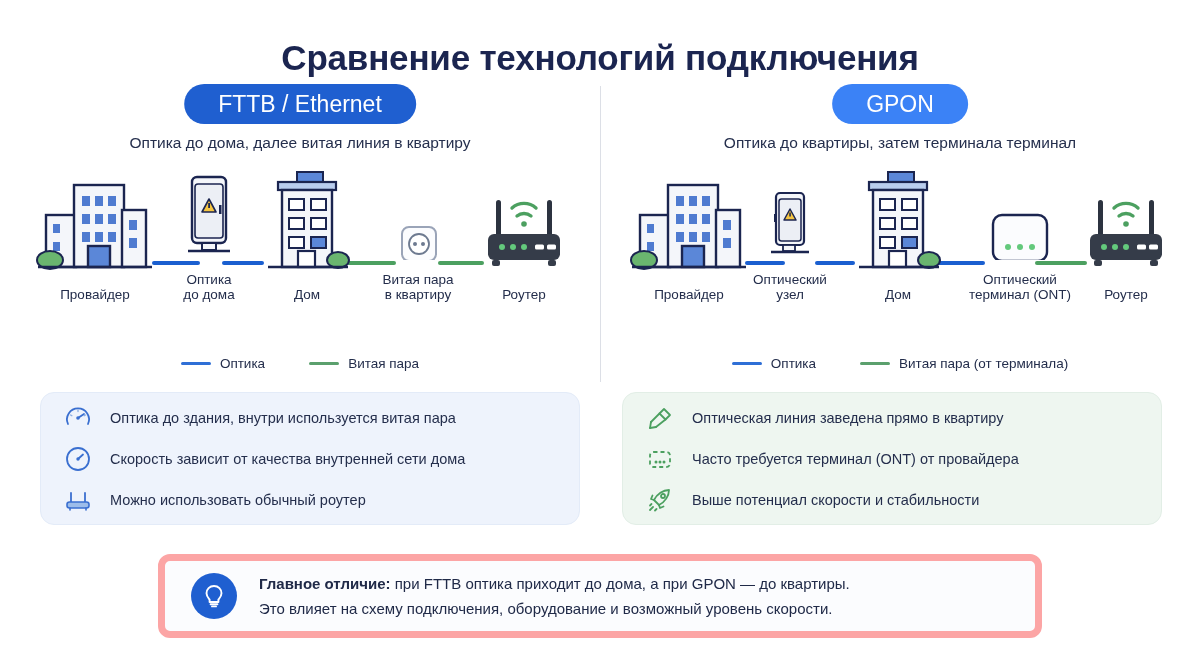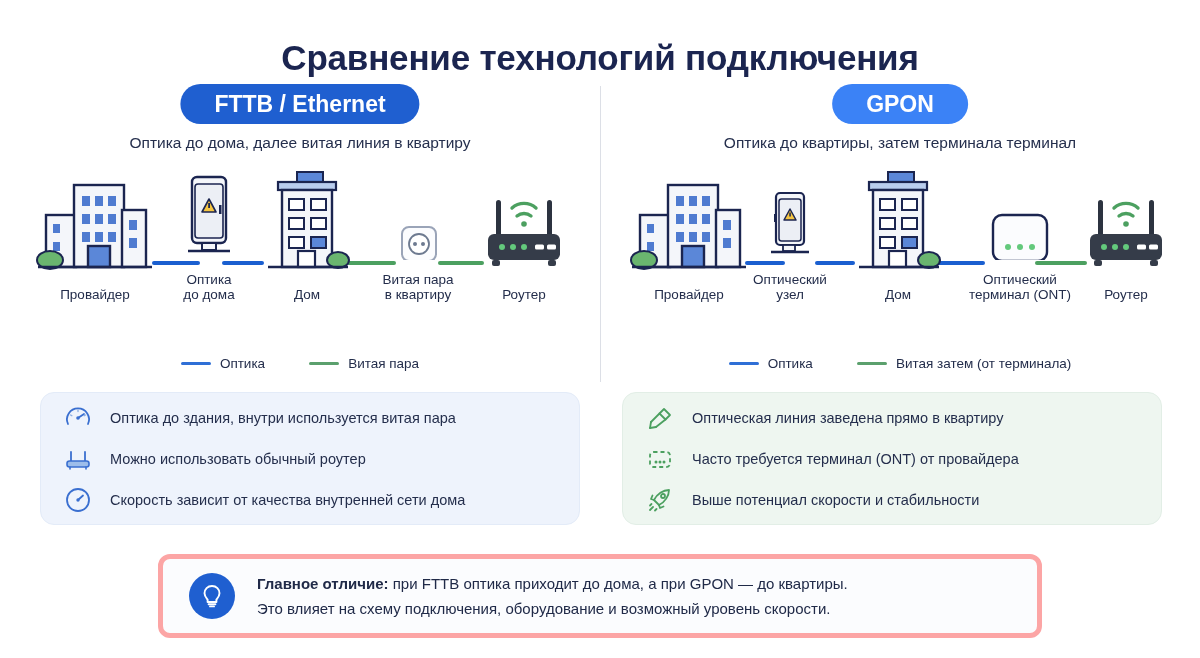--- a/index.html
+++ b/index.html
@@ -30,21 +30,21 @@
   
   .col { position: absolute; top: 84px; width: 600px; height: 300px; }
   .col.left  { left: 0; }
   .col.right { left: 600px; }
 
   .badge {
     position: absolute; top: 0; left: 50%; transform: translateX(-50%);
     height: 40px; line-height: 40px;
     padding: 0 34px;
     border-radius: 20px;
-    color: #ffffff; font-size: 23px; font-weight: bold;
+    color: #ffffff; font-size: 23px; font-weight: normal;
     white-space: nowrap;
   }
   .badge.blue  { background: #1f5fd0; }
   .badge.green { background: #3b82f6; }
 
   .subtitle {
     position: absolute; top: 50px; left: 0; width: 100%;
     text-align: center; font-size: 15.5px; color: #252f4d;
   }
 
@@ -88,21 +88,21 @@
   .panel.left  { left: 40px;  background: #eef3fc; border: 1px solid #e3ebf8; }
   .panel.right { left: 622px; background: #eef6f0; border: 1px solid #e2eee6; }
   .feature { display: flex; align-items: center; gap: 17px; height: 34px; }
   .feature-icon { width: 30px; height: 30px; flex: 0 0 30px; display: flex; align-items: center; justify-content: center; }
   .feature-text { font-size: 14.5px; color: #242e4c; }
 
   
   .callout {
     position: absolute; left: 158px; top: 554px;
     width: 884px; height: 84px;
-    background: #fbfcfe; border: 5px solid #fca5a5;
+    background: #fbfcfe; border: 7px solid #fca5a5;
     border-radius: 12px;
     display: flex; align-items: center; gap: 22px;
     padding: 0 26px;
   }
   .bulb-circle {
     width: 46px; height: 46px; flex: 0 0 46px; border-radius: 50%;
     background: #1f5fd0; display: flex; align-items: center; justify-content: center;
   }
   .callout-lines { display: flex; flex-direction: column; gap: 8px; }
   .callout-line { font-size: 15px; color: #202a48; }
@@ -362,21 +362,21 @@
       </div>
     </div>
 
     <div class="legend">
       <div class="legend-item">
         <span class="legend-swatch fiber"></span>
         <span class="legend-text">Оптика</span>
       </div>
       <div class="legend-item">
         <span class="legend-swatch utp"></span>
-        <span class="legend-text">Витая затем (от терминала)</span>
+        <span class="legend-text">Витая пара (от терминала)</span>
       </div>
     </div>
   </div>
 
   <div class="panel left">
     <div class="feature">
       <span class="feature-icon">
         <svg width="28" height="28" viewBox="0 0 28 28">
           <path d="M4 20 A11 11 0 1 1 24 20" fill="none" stroke="#3a6fd0" stroke-width="1.8" stroke-linecap="round"></path>
           <line x1="14" y1="14" x2="20" y2="10" stroke="#3a6fd0" stroke-width="1.8" stroke-linecap="round"></line>
@@ -386,38 +386,38 @@
             <line x1="14" y1="6" x2="14" y2="7.5"></line>
             <line x1="21.5" y1="11" x2="20.2" y2="11.7"></line>
           </g>
         </svg>
       </span>
       <span class="feature-text">Оптика до здания, внутри используется витая пара</span>
     </div>
     <div class="feature">
       <span class="feature-icon">
         <svg width="28" height="28" viewBox="0 0 28 28">
+          <circle cx="14" cy="14" r="11" fill="none" stroke="#3a6fd0" stroke-width="1.8"></circle>
+          <line x1="14" y1="14" x2="19" y2="9.5" stroke="#3a6fd0" stroke-width="1.8" stroke-linecap="round"></line>
+          <circle cx="14" cy="14" r="1.7" fill="#3a6fd0"></circle>
+        </svg>
+      </span>
+      <span class="feature-text">Скорость зависит от качества внутренней сети дома</span>
+    </div>
+    <div class="feature">
+      <span class="feature-icon">
+        <svg width="28" height="28" viewBox="0 0 28 28">
           <line x1="7" y1="7" x2="7" y2="17" stroke="#3a6fd0" stroke-width="1.8" stroke-linecap="round"></line>
           <line x1="21" y1="7" x2="21" y2="17" stroke="#3a6fd0" stroke-width="1.8" stroke-linecap="round"></line>
           <rect x="3" y="16" width="22" height="6" rx="2.5" fill="#9dbdea" stroke="#3a6fd0" stroke-width="1.6"></rect>
           <line x1="6" y1="22" x2="6" y2="24" stroke="#3a6fd0" stroke-width="1.6" stroke-linecap="round"></line>
           <line x1="22" y1="22" x2="22" y2="24" stroke="#3a6fd0" stroke-width="1.6" stroke-linecap="round"></line>
         </svg>
       </span>
       <span class="feature-text">Можно использовать обычный роутер</span>
-    </div>
-    <div class="feature">
-      <span class="feature-icon">
-        <svg width="28" height="28" viewBox="0 0 28 28">
-          <circle cx="14" cy="14" r="11" fill="none" stroke="#3a6fd0" stroke-width="1.8"></circle>
-          <line x1="14" y1="14" x2="19" y2="9.5" stroke="#3a6fd0" stroke-width="1.8" stroke-linecap="round"></line>
-          <circle cx="14" cy="14" r="1.7" fill="#3a6fd0"></circle>
-        </svg>
-      </span>
-      <span class="feature-text">Скорость зависит от качества внутренней сети дома</span>
     </div>
   </div>
 
   <div class="panel right">
     <div class="feature">
       <span class="feature-icon">
         <svg width="28" height="28" viewBox="0 0 28 28">
           <g stroke="#4ca060" stroke-width="1.8" fill="none" stroke-linecap="round" stroke-linejoin="round">
             <path d="M18 5 L24 11 L19.5 15.5 L13.5 9.5 Z"></path>
             <line x1="13.5" y1="9.5" x2="5" y2="18"></line>

